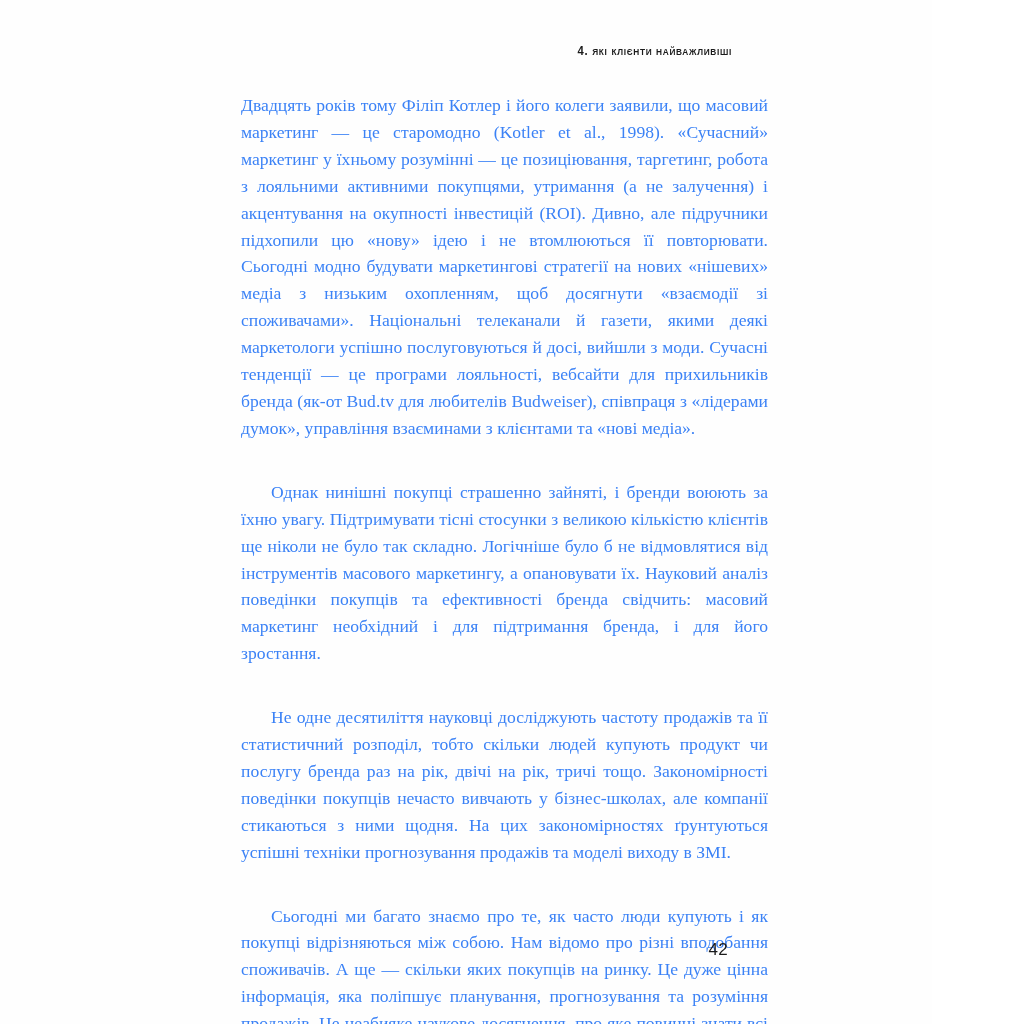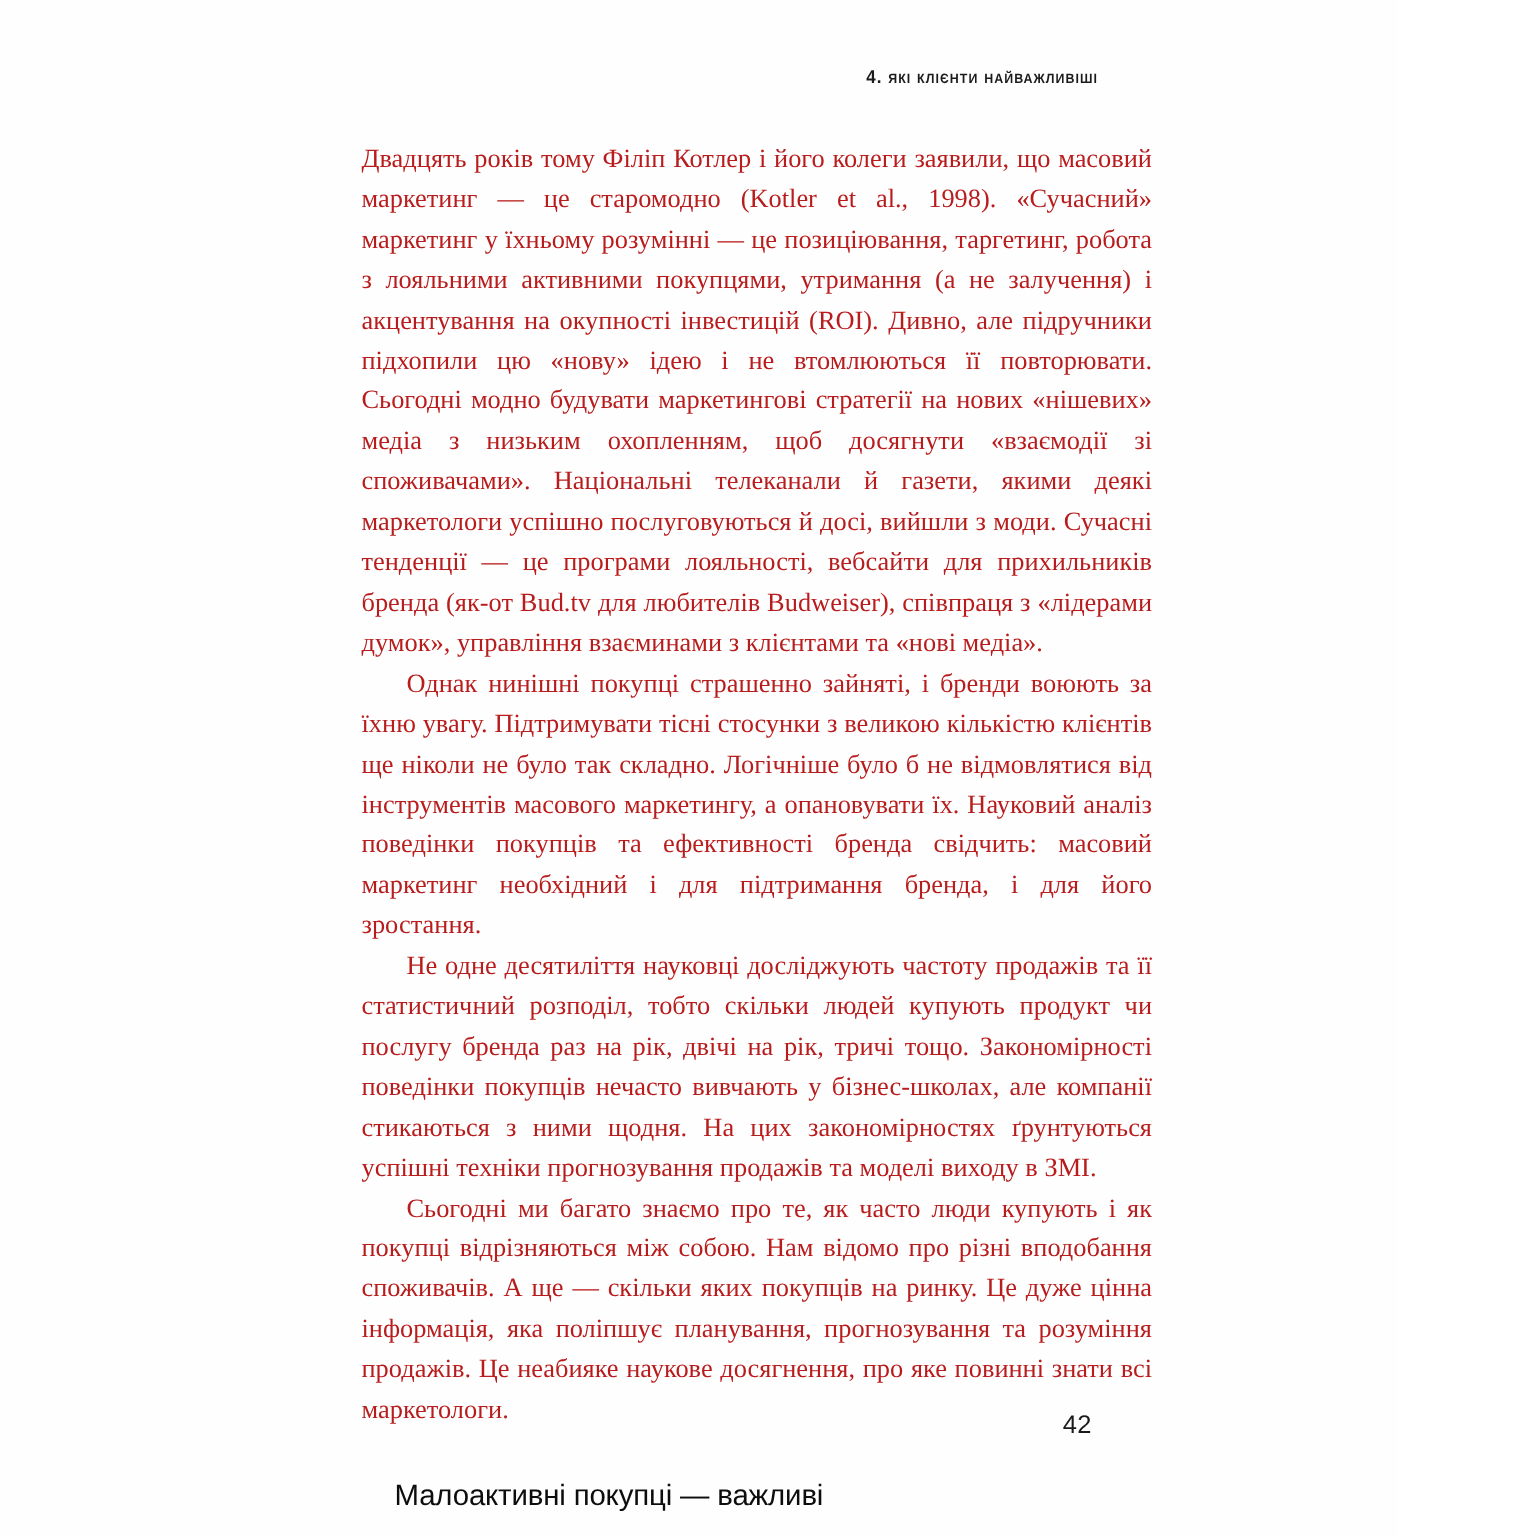--- a/index.html
+++ b/index.html
@@ -55,24 +55,25 @@
   }
 
   p.body {
     margin: 0;
     font-size: 17.6px;
     line-height: 26.9px;
     text-align: justify;
     text-justify: inter-word;
     hyphens: manual;
     -webkit-hyphens: manual;
-    color: #b91c1c;
+    color: #3b82f6;
   }
   p.body + p.body {
     text-indent: 30px;
+    margin-top: 37px;
   }
   p.first {
     text-indent: 0;
   }
 
   
   h2.section-heading {
     margin: 0;
     padding: 0;
     font-family: "Liberation Sans", "DejaVu Sans", sans-serif;

